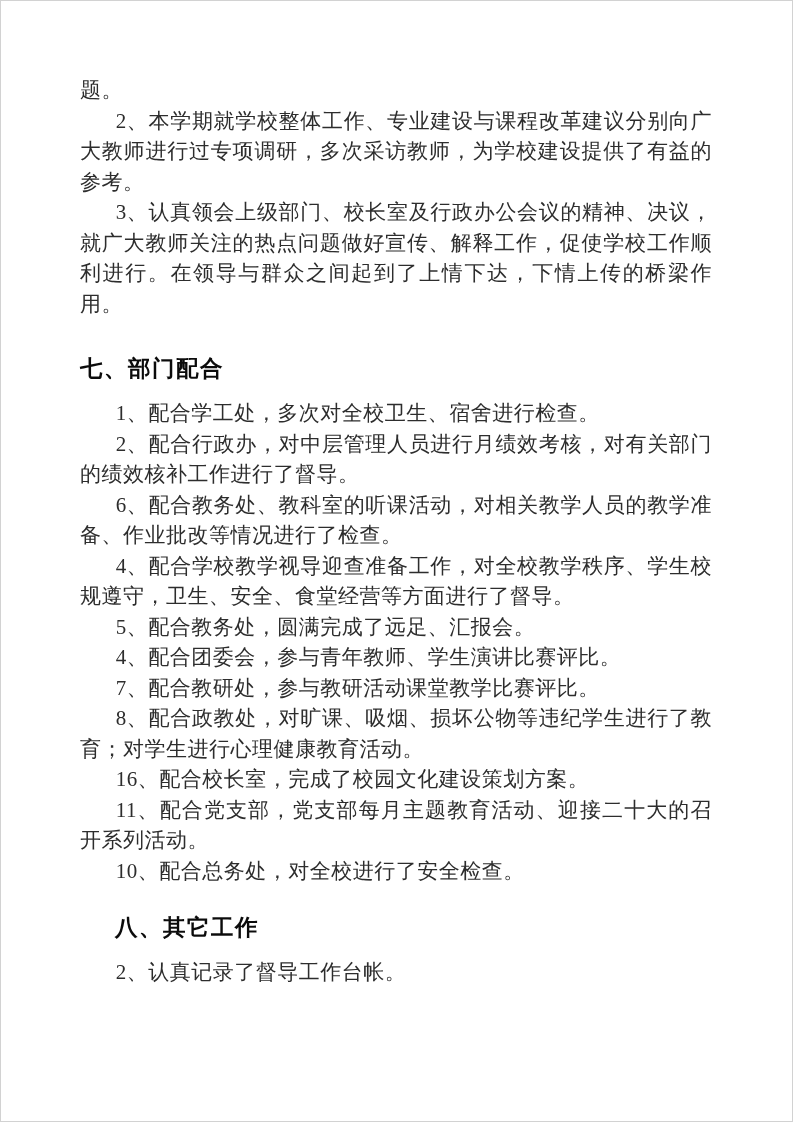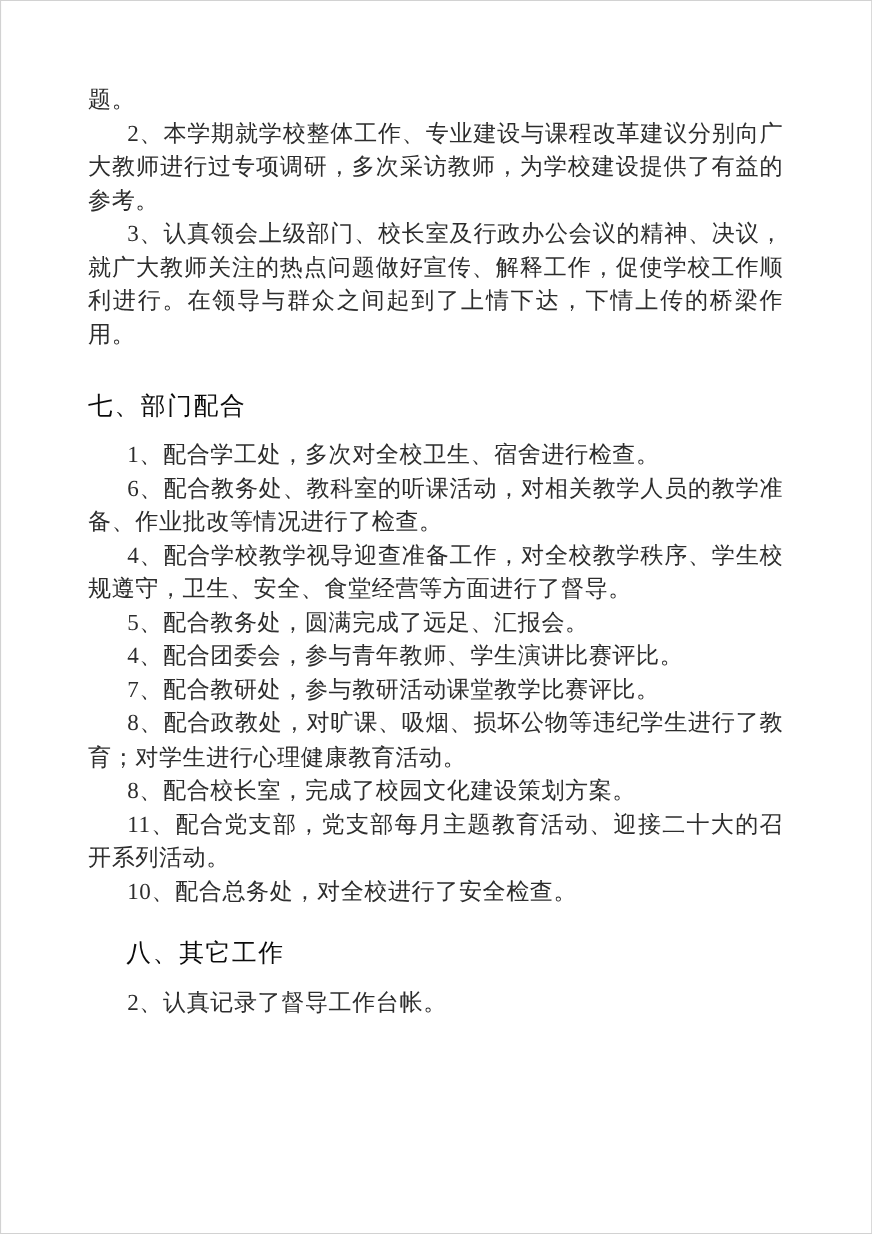--- a/index.html
+++ b/index.html
@@ -30,21 +30,21 @@
     color: #2d2d2d;
     text-align: justify;
     text-indent: 1.7em;
     letter-spacing: 0.5px;
   }
   .par.continuation {
     text-indent: 0;
   }
   .sec-heading {
     font-family: "Liberation Sans", "DejaVu Sans", sans-serif;
-    font-weight: 400;
+    font-weight: 700;
     font-size: 22.5px;
     line-height: 32px;
     color: #0b0b0b;
     letter-spacing: 1.5px;
     margin: 34px 0 13px 0;
   }
   .sec-heading.indented {
     text-indent: 1.55em;
     margin-top: 26px;
   }
@@ -56,27 +56,28 @@
   <div class="content">
 
     <p class="par continuation">题。</p>
 
     <p class="par">2、本学期就学校整体工作、专业建设与课程改革建议分别向广大教师进行过专项调研，多次采访教师，为学校建设提供了有益的参考。</p>
     <p class="par">3、认真领会上级部门、校长室及行政办公会议的精神、决议，就广大教师关注的热点问题做好宣传、解释工作，促使学校工作顺利进行。在领导与群众之间起到了上情下达，下情上传的桥梁作用。</p>
 
     <h2 class="sec-heading">七、部门配合</h2>
 
     <p class="par">1、配合学工处，多次对全校卫生、宿舍进行检查。</p>
+    <p class="par">2、配合行政办，对中层管理人员进行月绩效考核，对有关部门的绩效核补工作进行了督导。</p>
     <p class="par">6、配合教务处、教科室的听课活动，对相关教学人员的教学准备、作业批改等情况进行了检查。</p>
     <p class="par">4、配合学校教学视导迎查准备工作，对全校教学秩序、学生校规遵守，卫生、安全、食堂经营等方面进行了督导。</p>
     <p class="par">5、配合教务处，圆满完成了远足、汇报会。</p>
     <p class="par">4、配合团委会，参与青年教师、学生演讲比赛评比。</p>
     <p class="par">7、配合教研处，参与教研活动课堂教学比赛评比。</p>
     <p class="par">8、配合政教处，对旷课、吸烟、损坏公物等违纪学生进行了教育；对学生进行心理健康教育活动。</p>
-    <p class="par">8、配合校长室，完成了校园文化建设策划方案。</p>
+    <p class="par">16、配合校长室，完成了校园文化建设策划方案。</p>
     <p class="par">11、配合党支部，党支部每月主题教育活动、迎接二十大的召开系列活动。</p>
     <p class="par">10、配合总务处，对全校进行了安全检查。</p>
 
     <h2 class="sec-heading indented">八、其它工作</h2>
 
     <p class="par">2、认真记录了督导工作台帐。</p>
 
   </div>
 </div>
 

